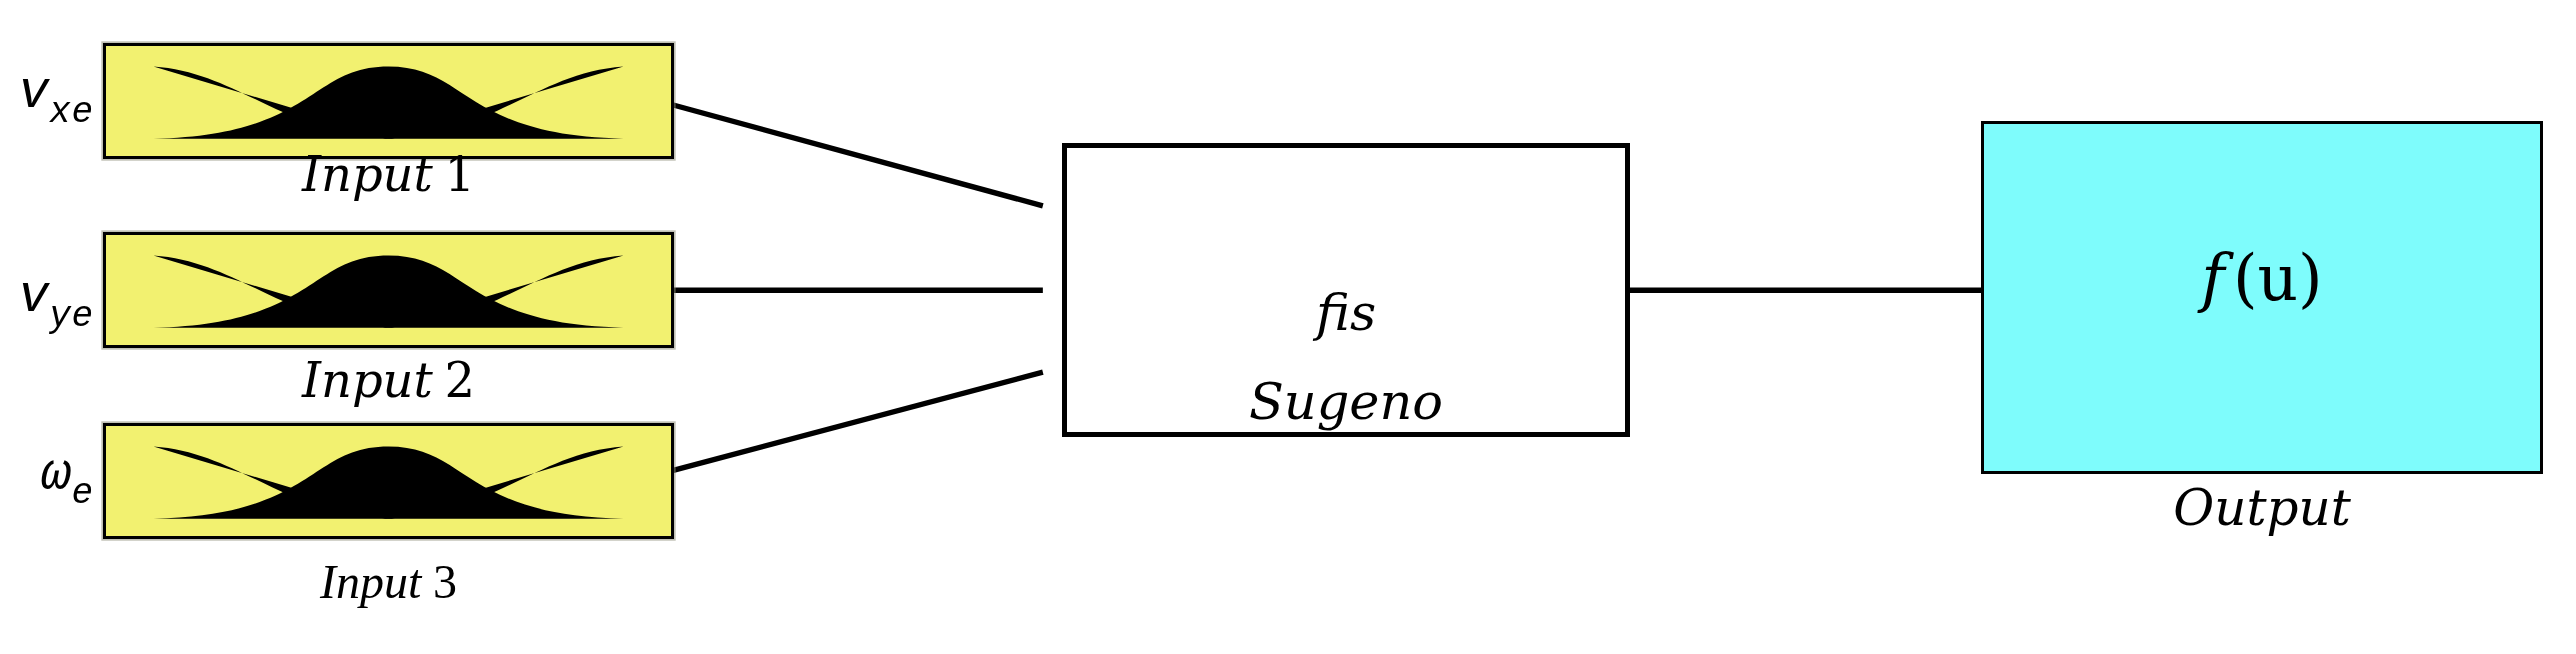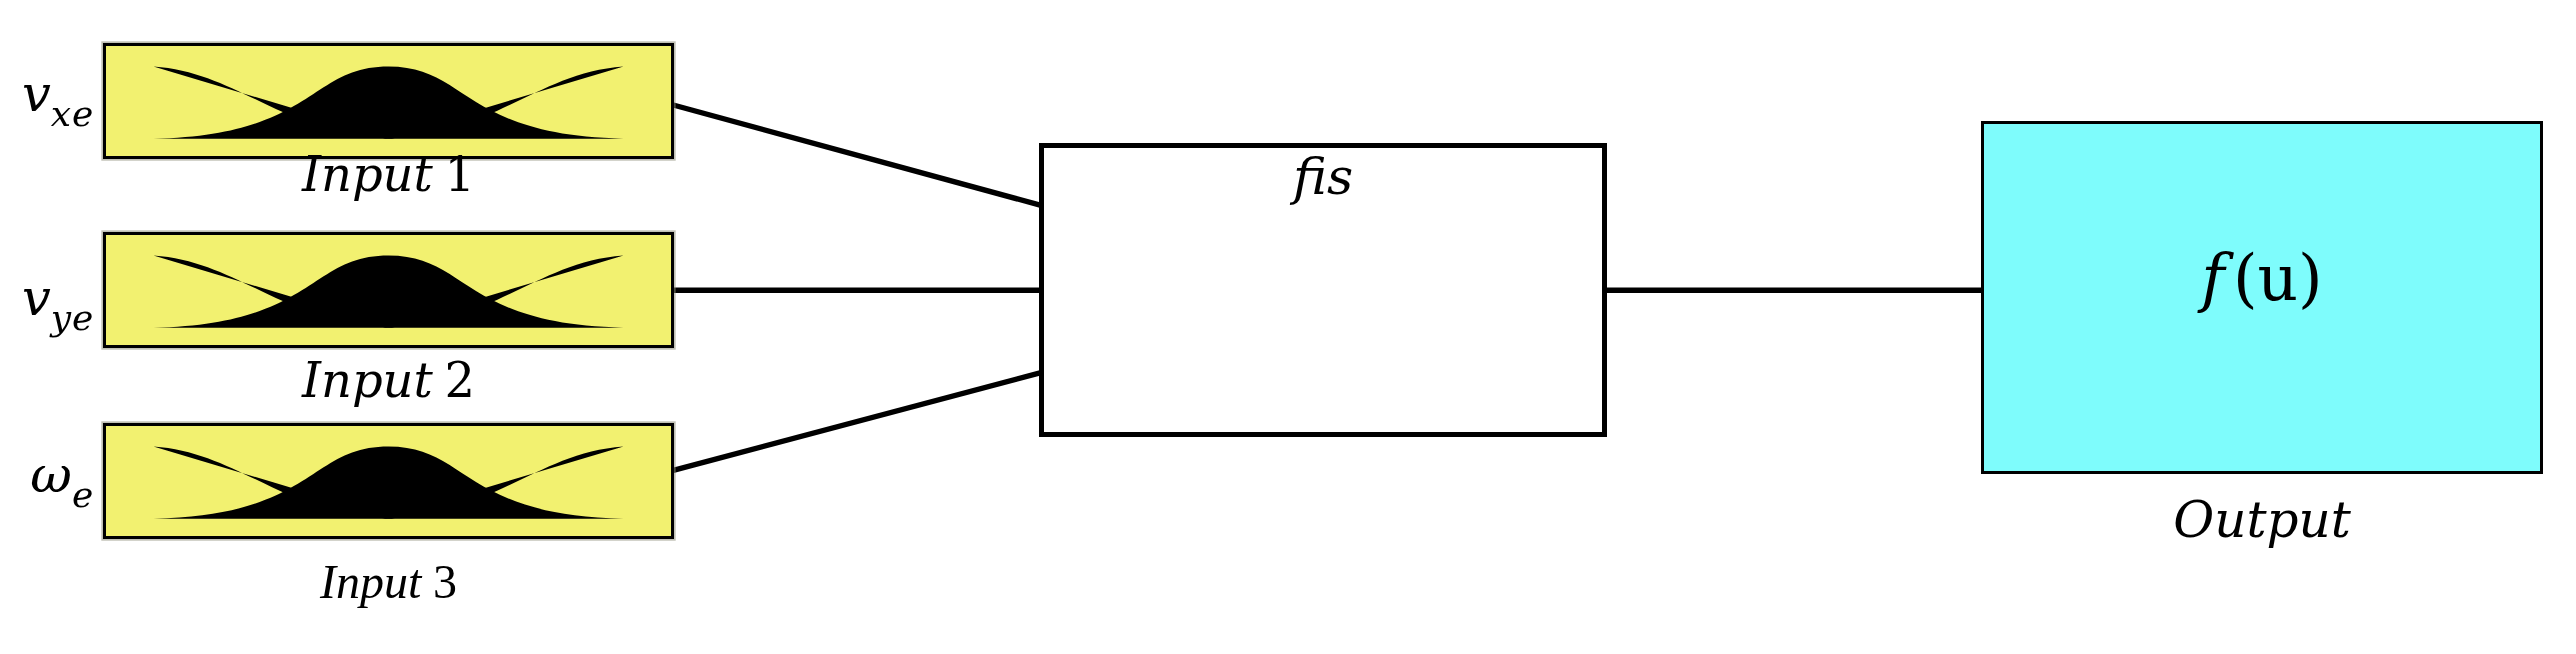--- a/index.html
+++ b/index.html
@@ -18,20 +18,21 @@
   .connectors line { stroke: #000000; stroke-width: 6.5; }
 
   
   .var-label {
     position: absolute; left: 0; width: 94px;
     text-align: right;
     font-style: italic;
     font-size: 51px;
     line-height: 1.1;
     white-space: nowrap;
+    font-family: Liberation Mono, monospace;
   }
   .var-label .sub {
     font-size: 36px;
     vertical-align: -15px;
     letter-spacing: 0.8px;
   }
   .vl-1 { top: 66px; }
   .vl-2 { top: 270px; }
   .vl-3 { top: 447px; }
 
@@ -55,45 +56,45 @@
     white-space: nowrap;
   }
   .ic-1 { top: 148px; }
   .ic-2 { top: 354px; }
   .ic-3 { top: 556px; font-family: Liberation Serif, serif; }
   .input-caption .word, .fis-line .word, .out-caption, .fx .arg-f { font-style: italic; }
   .input-caption .num { font-style: normal; margin-left: 11.6px; }
 
   
   .fis-box {
-    position: absolute; left: 1039px; top: 143px; width: 568px; height: 294px;
+    position: absolute; left: 1062px; top: 143px; width: 568px; height: 294px;
     background: #ffffff;
     border: 5px solid #000000;
     display: flex; flex-direction: column;
-    align-items: center; justify-content: flex-start;
+    align-items: center; justify-content: flex-end;
     row-gap: 31px;
     font-size: 51px; line-height: 1.15;
   }
   .fis-line { font-style: italic; white-space: nowrap; }
   .fis-line .count { font-style: normal; margin-right: 10px; }
 
   
   .out-box {
     position: absolute; left: 1981px; top: 121px; width: 562px; height: 353px;
     border: 3.3px solid #000000;
     display: flex; align-items: center; justify-content: center;
     font-size: 63px;
     padding-bottom: 38px;
   }
   .fx { white-space: nowrap; }
   .fx .arg-f { margin-right: 8.3px; }
   .fx .arg-rest { font-style: normal; }
 
   .out-caption {
-    position: absolute; left: 1981px; width: 562px; top: 491px;
+    position: absolute; left: 1981px; width: 562px; top: 479px;
     text-align: center;
     font-size: 50px;
     white-space: nowrap;
   }
 </style>
 </head>
 <body>
 
 <div class="canvas">
 
@@ -146,20 +147,21 @@
       <svg viewBox="0 0 690 140" preserveAspectRatio="none">
           <use href="#mfcurves"></use>
         </svg>
     </div>
     <div class="input-caption ic-3"><span class="word">Input</span><span class="num">3</span></div>
   </div>
 
   
   <div class="fis-box" style="background-color: rgb(255, 255, 255);">
     <div class="fis-line">fis</div>
+    <div class="fis-line">Sugeno</div>
   </div>
 
   
   <div>
     <div class="out-box" style="background-color: rgb(126, 252, 252);">
       <span class="fx"><span class="arg-f">f</span><span class="arg-rest">(u)</span></span>
     </div>
     <div class="out-caption">Output</div>
   </div>
 

